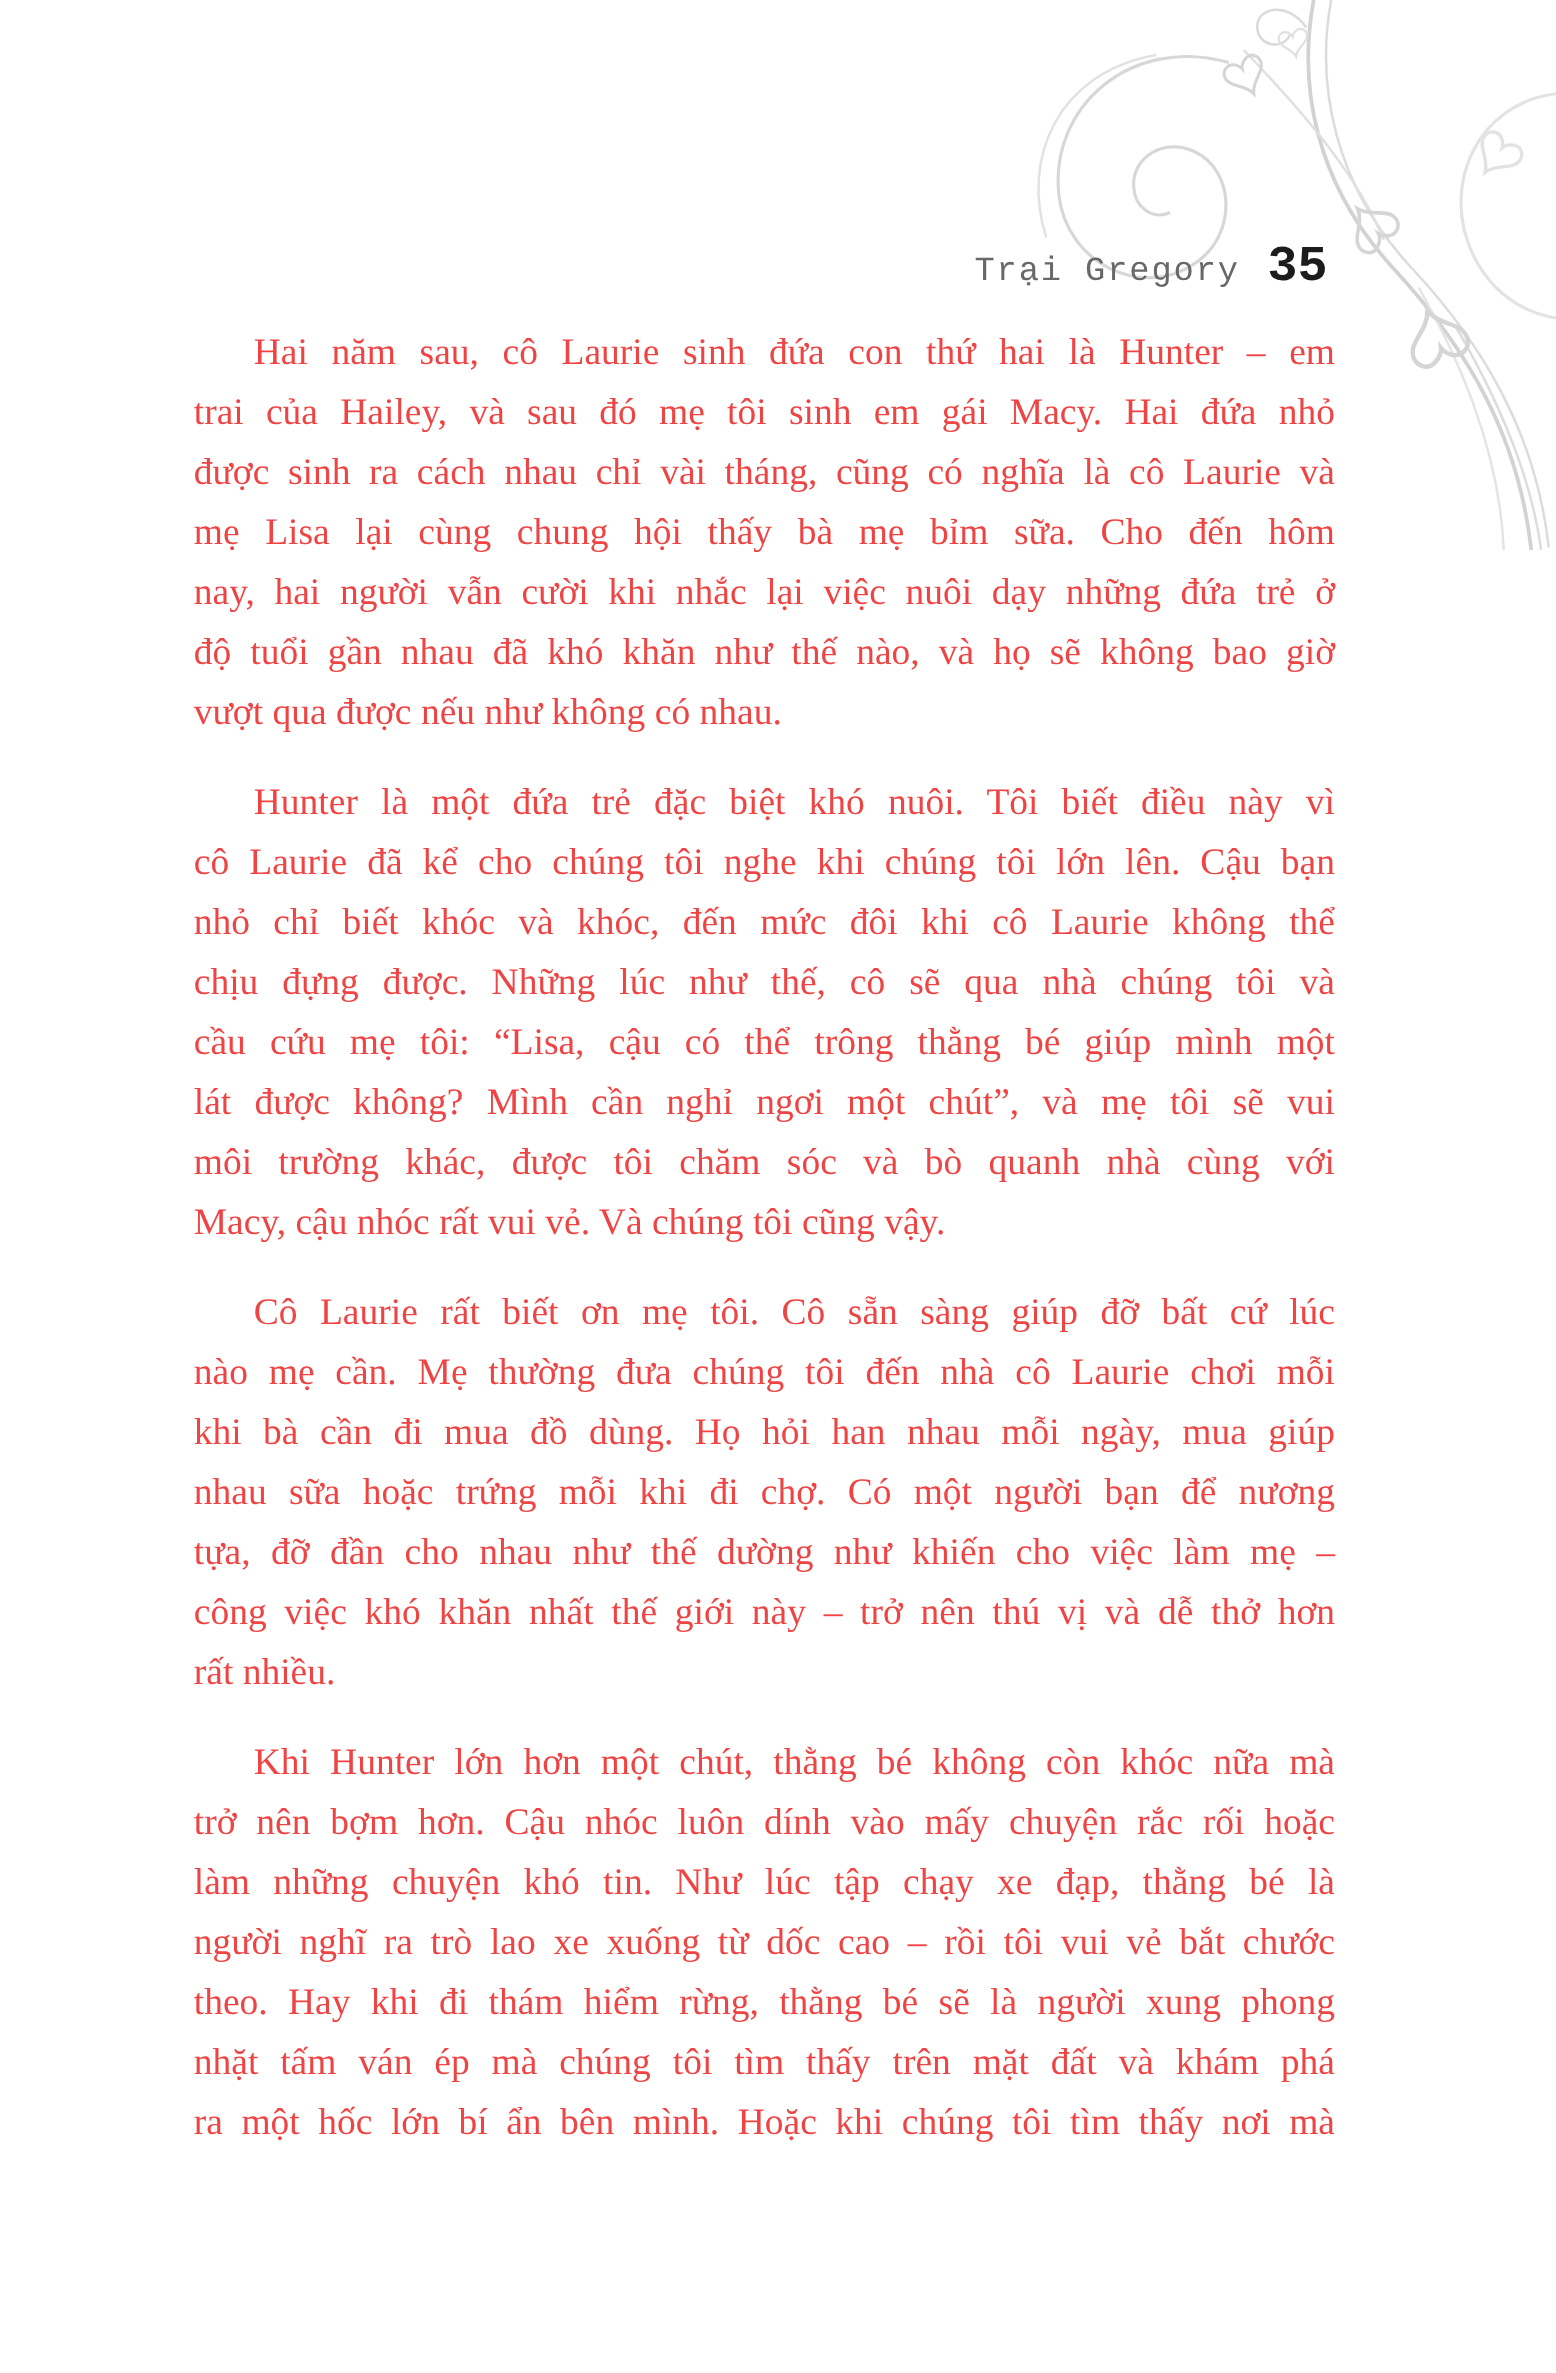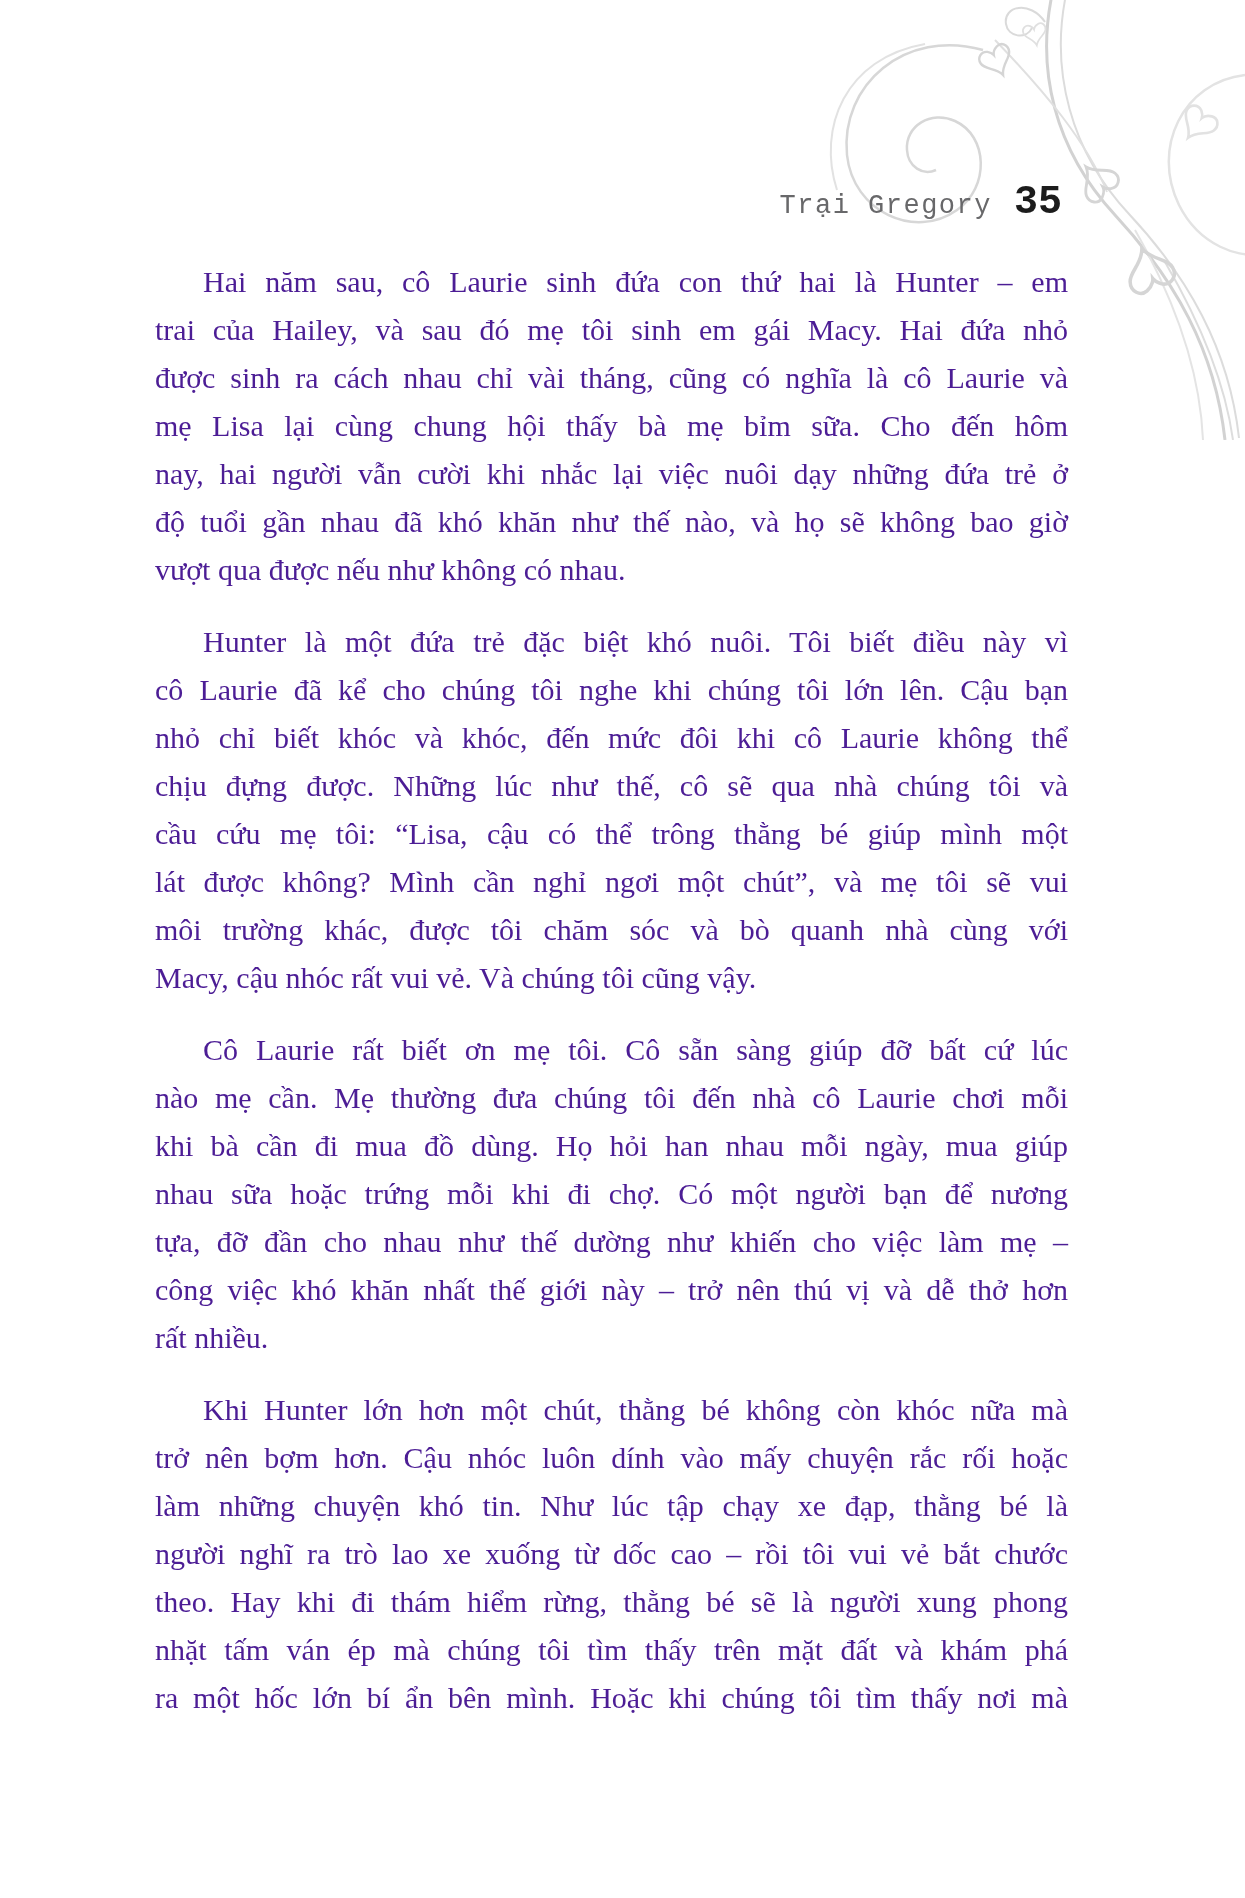--- a/index.html
+++ b/index.html
@@ -14,21 +14,21 @@
   .decoration {
     position: absolute;
     top: 0;
     right: 0;
     width: 500px;
     height: 440px;
     pointer-events: none;
   }
   .header {
     position: absolute;
-    top: 180px;
+    top: 192px;
     right: 183px;
     white-space: nowrap;
   }
   .chapter {
     font-family: "Liberation Mono", monospace;
     font-size: 27px;
     letter-spacing: 1.5px;
     color: #68686a;
   }
   .pagenum {
@@ -37,21 +37,21 @@
     font-size: 40px;
     color: #1c1c1c;
     margin-left: 22px;
   }
   .body-text {
     position: absolute;
     left: 155px;
     top: 258px;
     width: 913px;
     font-size: 30px;
-    color: #4c1d95;
+    color: #ef4444;
   }
   .para { margin: 0; padding: 0; }
   .para + .para { margin-top: 24px; }
   .tline {
     line-height: 48px;
     height: 48px;
     text-align: justify;
     text-align-last: justify;
     overflow: visible;
   }

